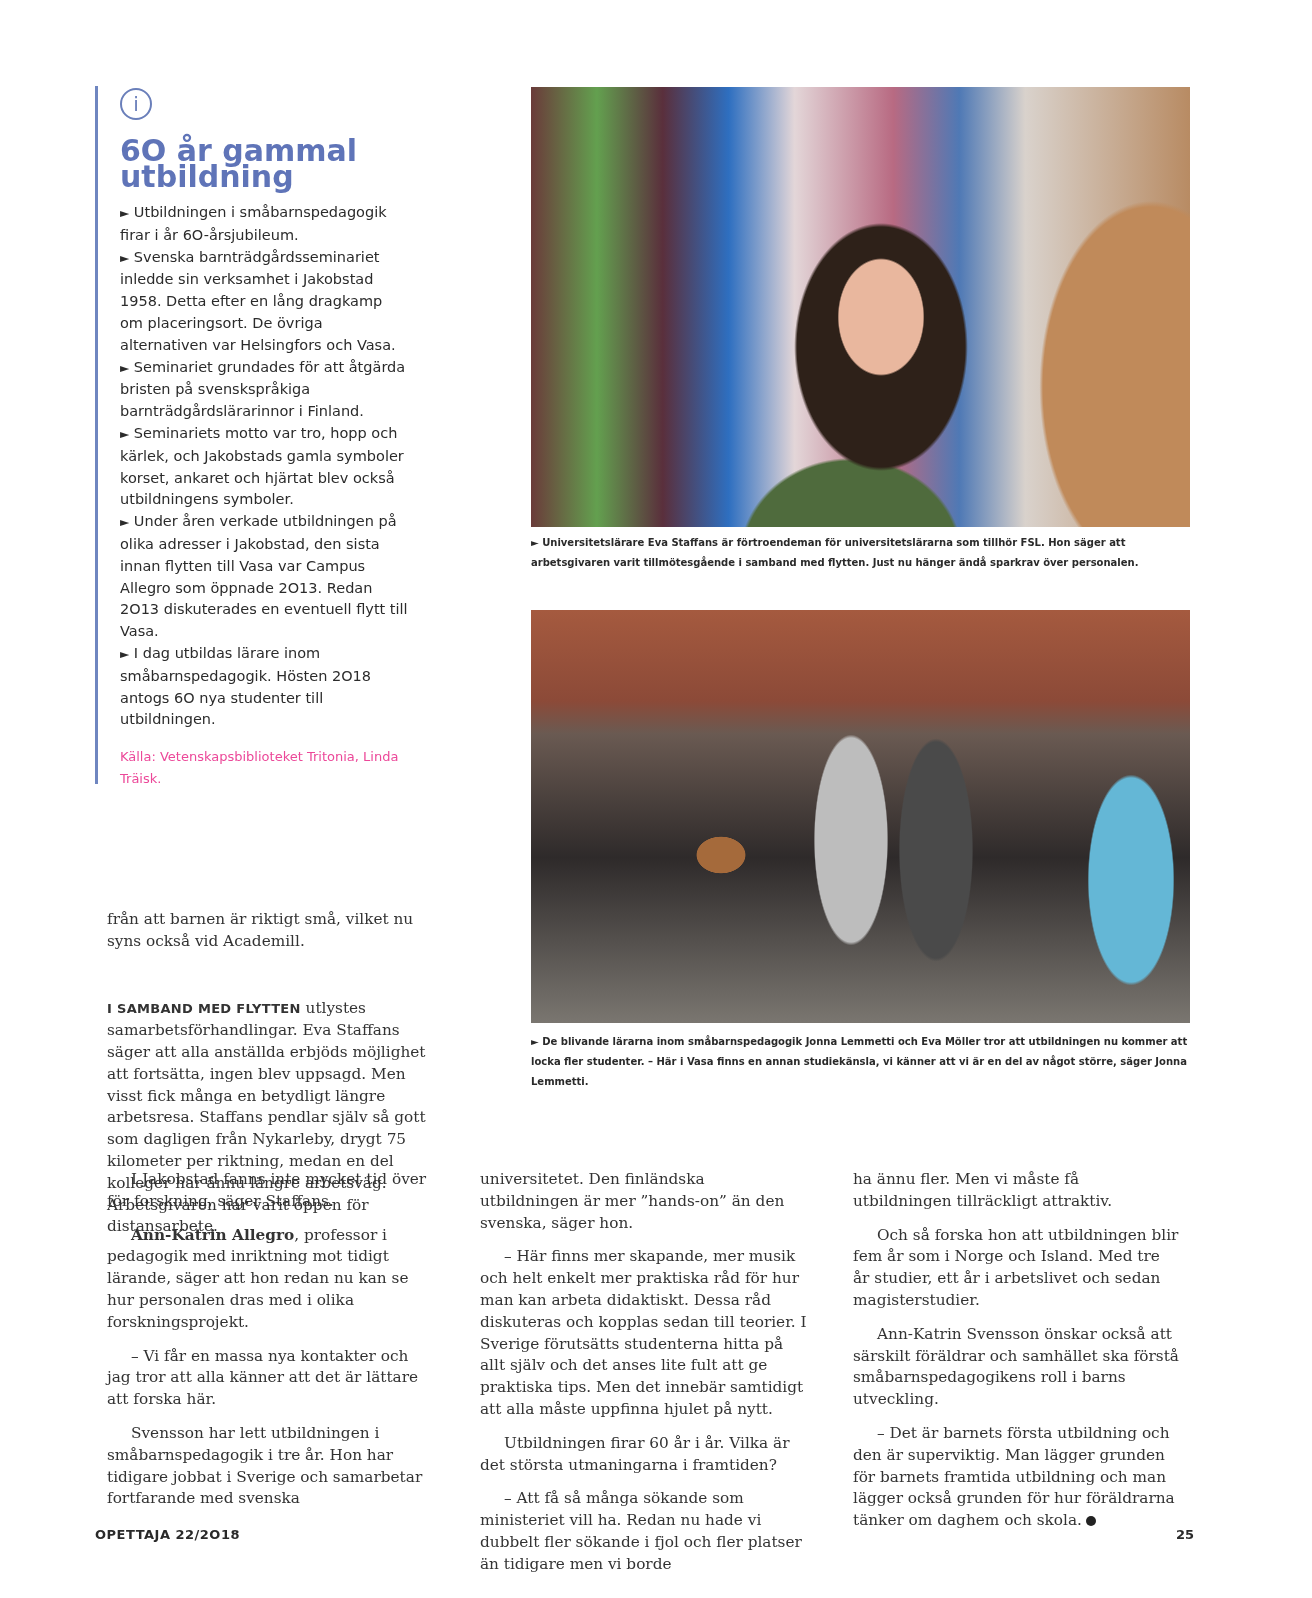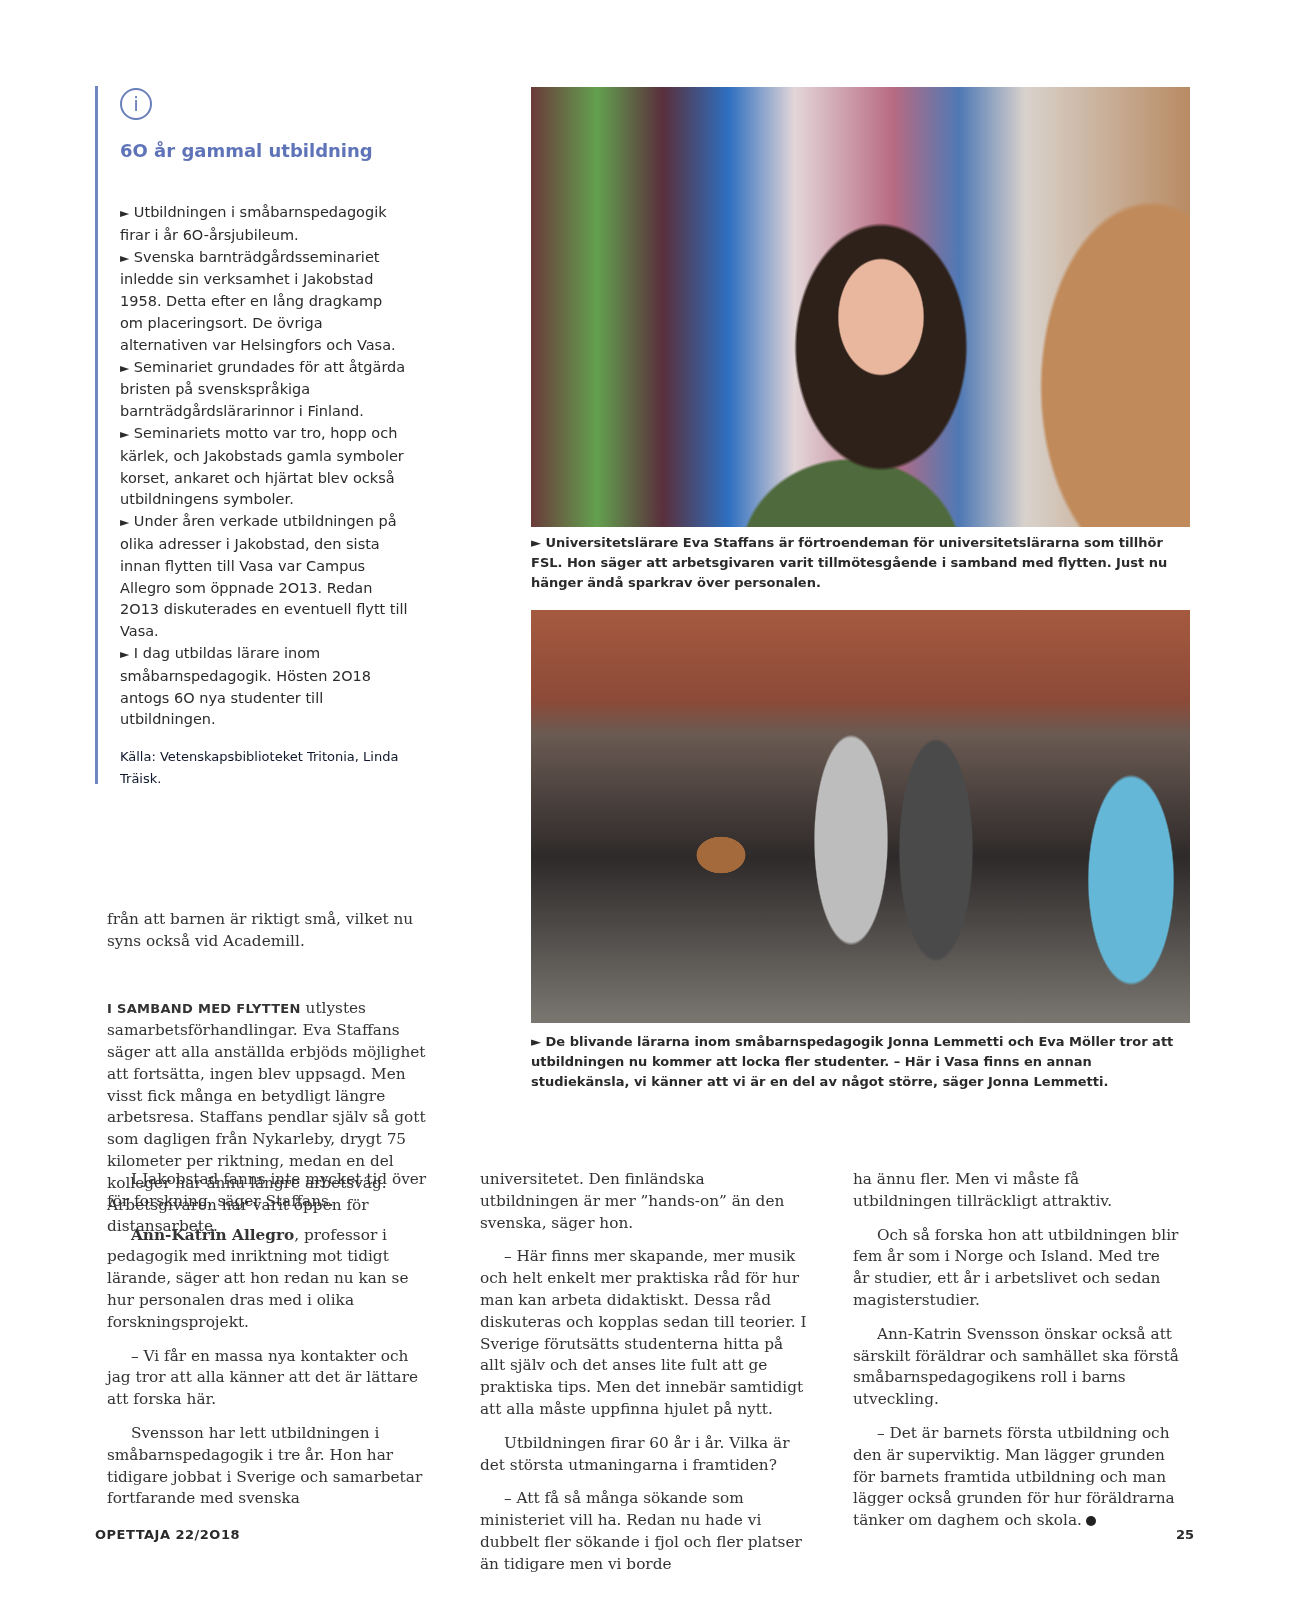--- a/index.html
+++ b/index.html
@@ -1,46 +1,46 @@
 <!DOCTYPE html>
 <html><head>
 <meta charset="utf-8">
 <style>
   html, body { margin:0; padding:0; }
   body { width:1312px; height:1598px; background:#ffffff; position:relative; overflow:hidden; color:#2a2a2a; }
   .infobox { position:absolute; left:95px; top:86px; width:310px; height:698px; border-left:3px solid #6f86c0; }
   .info-icon { position:absolute; left:22px; top:2px; width:28px; height:28px; border:2px solid #6a7fba; border-radius:50%;
     color:#6a7fba; font-family:"DejaVu Sans", sans-serif; font-size:20px; line-height:28px; text-align:center; }
   .info-title { position:absolute; left:22px; top:52px; width:290px; margin:0; color:#5f74b8; font-family:"DejaVu Sans", sans-serif;
-    font-weight:bold; font-size:18px; line-height:26px; }
+    font-weight:bold; font-size:30px; line-height:26px; }
   .info-list { position:absolute; left:22px; top:116px; width:288px; margin:0; padding:0; list-style:none;
     font-family:"DejaVu Sans", sans-serif; font-size:14.5px; line-height:21.8px; color:#2b2b2b; }
   .info-list li { margin:0; }
   .info-list .bullet { font-size:12px; }
-  .source { position:absolute; left:22px; top:660px; width:290px; font-family:"DejaVu Sans", sans-serif; font-size:13px; line-height:22px; color:#0f172a; }
+  .source { position:absolute; left:22px; top:660px; width:290px; font-family:"DejaVu Sans", sans-serif; font-size:13px; line-height:22px; color:#ec4899; }
 
   .photo { position:absolute; left:531px; width:659px; overflow:hidden; }
   .photo1 { top:87px; height:440px;
     background:
       radial-gradient(ellipse 70px 95px at 350px 230px, #e9b79e 60%, transparent 62%),
       radial-gradient(ellipse 140px 200px at 350px 260px, #2e2119 60%, transparent 62%),
       radial-gradient(ellipse 180px 160px at 320px 470px, #4f6b3d 60%, transparent 62%),
       radial-gradient(ellipse 180px 300px at 620px 300px, #c08a5a 60%, transparent 62%),
       linear-gradient(90deg, #6a3b3a 0%, #63a04f 10%, #5a2f3c 20%, #2e6fc0 30%, #e3d6d8 40%, #b86a82 55%, #4f79b5 65%, #d9d2cc 75%, #b88b63 100%); }
   .photo2 { top:610px; height:413px;
     background:
       radial-gradient(ellipse 60px 170px at 320px 230px, #bdbdbd 60%, transparent 62%),
       radial-gradient(ellipse 60px 180px at 405px 240px, #4a4a4a 60%, transparent 62%),
       radial-gradient(ellipse 70px 170px at 600px 270px, #64b7d6 60%, transparent 62%),
       radial-gradient(ellipse 40px 30px at 190px 245px, #a56a3b 60%, transparent 62%),
       linear-gradient(180deg, #a55a3f 0%, #8c4a38 22%, #6a5a52 30%, #2e2a2a 60%, #7a7670 100%); }
   .photo-label { position:absolute; right:6px; bottom:18px; font-family:"DejaVu Sans", sans-serif; font-size:9px; color:rgba(255,255,255,0.0); }
 
   .caption { position:absolute; left:531px; width:660px; margin:0; font-family:"DejaVu Sans", sans-serif; font-weight:bold;
-    font-size:13px; line-height:20px; color:#2a2a2a; }
+    font-size:10px; line-height:20px; color:#2a2a2a; }
   .caption1 { top:533px; }
   .caption2 { top:1032px; }
 
   .body-text { position:absolute; font-family:"DejaVu Serif", serif; font-size:15.3px; line-height:21.8px; color:#333; }
   .body-text p { margin:12px; }
   .body-text .indent { text-indent:24px; }
   .body-text .gap { height:21.8px; }
   .lead-caps { font-family:"DejaVu Sans", sans-serif; font-weight:bold; font-size:13px; letter-spacing:0.3px; }
   .col-left-top { left:95px; top:897px; width:352px; }
   .col-left-bottom { left:95px; top:1157px; width:352px; }

